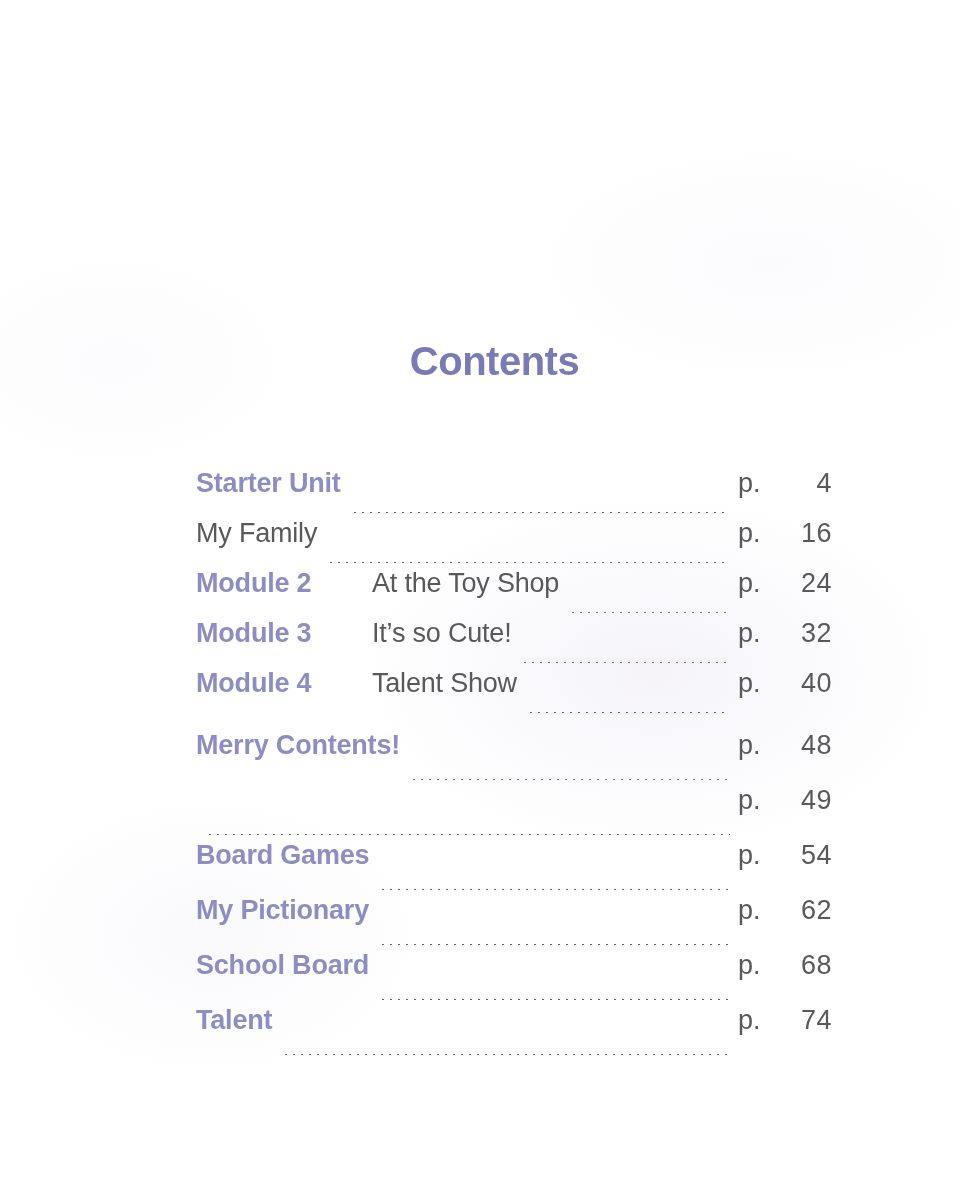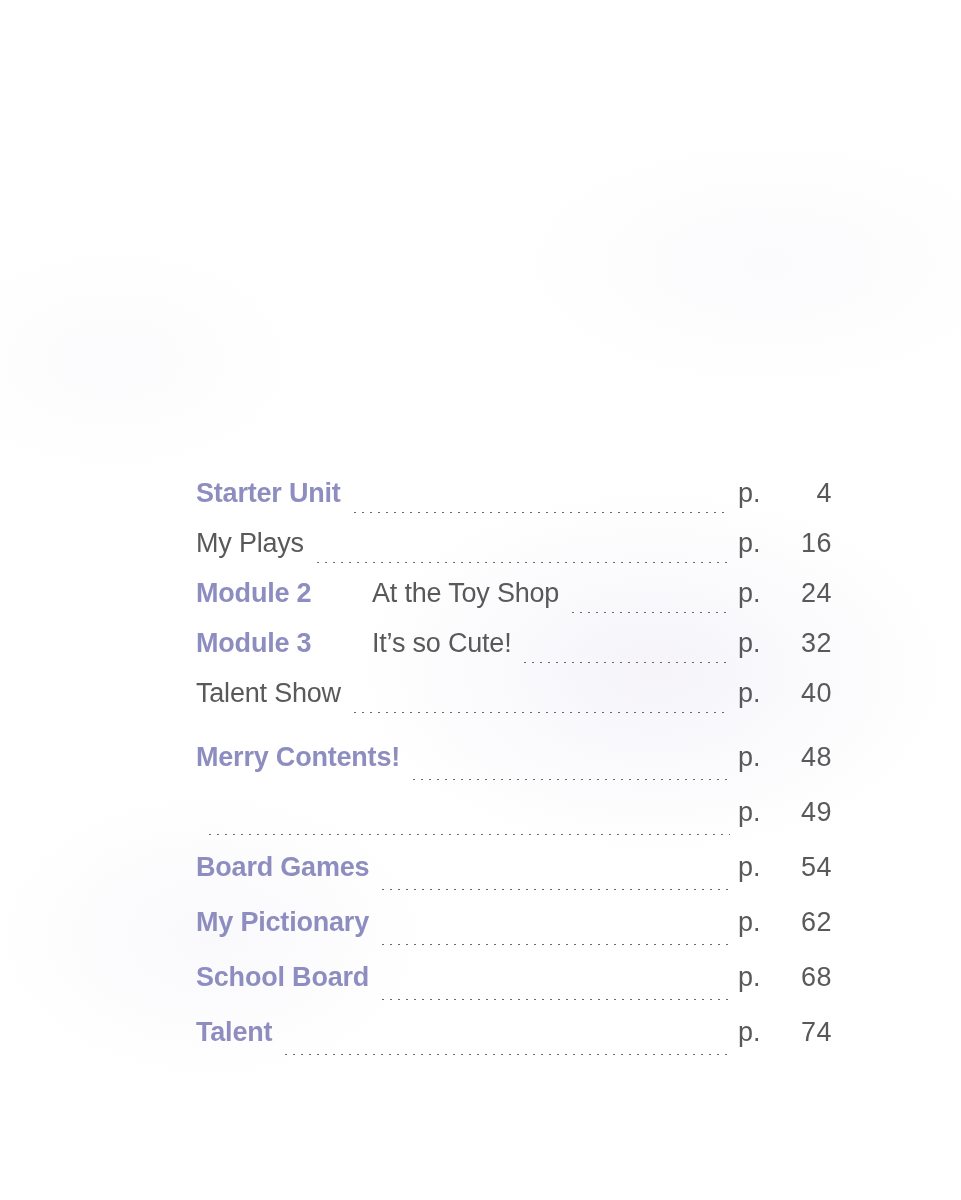--- a/index.html
+++ b/index.html
@@ -50,21 +50,21 @@
 
   .toc {
     position: absolute;
     top: 468px;
     left: 196px;
     width: 640px;
   }
 
   .toc-row {
     display: flex;
-    align-items: center;
+    align-items: flex-start;
     height: 50px;
   }
   .toc-row.group-top {
     height: 55px;
   }
   .section-gap {
     height: 12px;
   }
 
   
@@ -122,50 +122,54 @@
     letter-spacing: 0.5px;
   }
 </style>
 </head>
 <body>
 
 <div class="page">
 
   <div class="paper-texture"></div>
 
+  <div class="contents-title">
+    <span class="t-inner">Contents</span>
+  </div>
 
   <div class="toc">
 
   <div class="toc-row">
         <span class="label">Starter Unit</span>
         <span class="leader"></span>
         <span class="page-marker">p.</span>
         <span class="page-number">4</span>
       </div>
       <div class="toc-row module">
-        <span class="subtitle">My Plays</span>
+        <span class="subtitle">My Family</span>
         <span class="leader"></span>
         <span class="page-marker">p.</span>
         <span class="page-number">16</span>
       </div>
       <div class="toc-row module">
         <span class="label">Module 2</span>
         <span class="subtitle">At the Toy Shop</span>
         <span class="leader"></span>
         <span class="page-marker">p.</span>
         <span class="page-number">24</span>
       </div>
       <div class="toc-row module">
         <span class="label">Module 3</span>
         <span class="subtitle">It’s so Cute!</span>
         <span class="leader"></span>
         <span class="page-marker">p.</span>
         <span class="page-number">32</span>
       </div>
       <div class="toc-row module">
+        <span class="label">Module 4</span>
         <span class="subtitle">Talent Show</span>
         <span class="leader"></span>
         <span class="page-marker">p.</span>
         <span class="page-number">40</span>
       </div>
       <div class="section-gap"></div>
       <div class="toc-row group-top">
         <span class="label">Merry Contents!</span>
         <span class="leader"></span>
         <span class="page-marker">p.</span>

